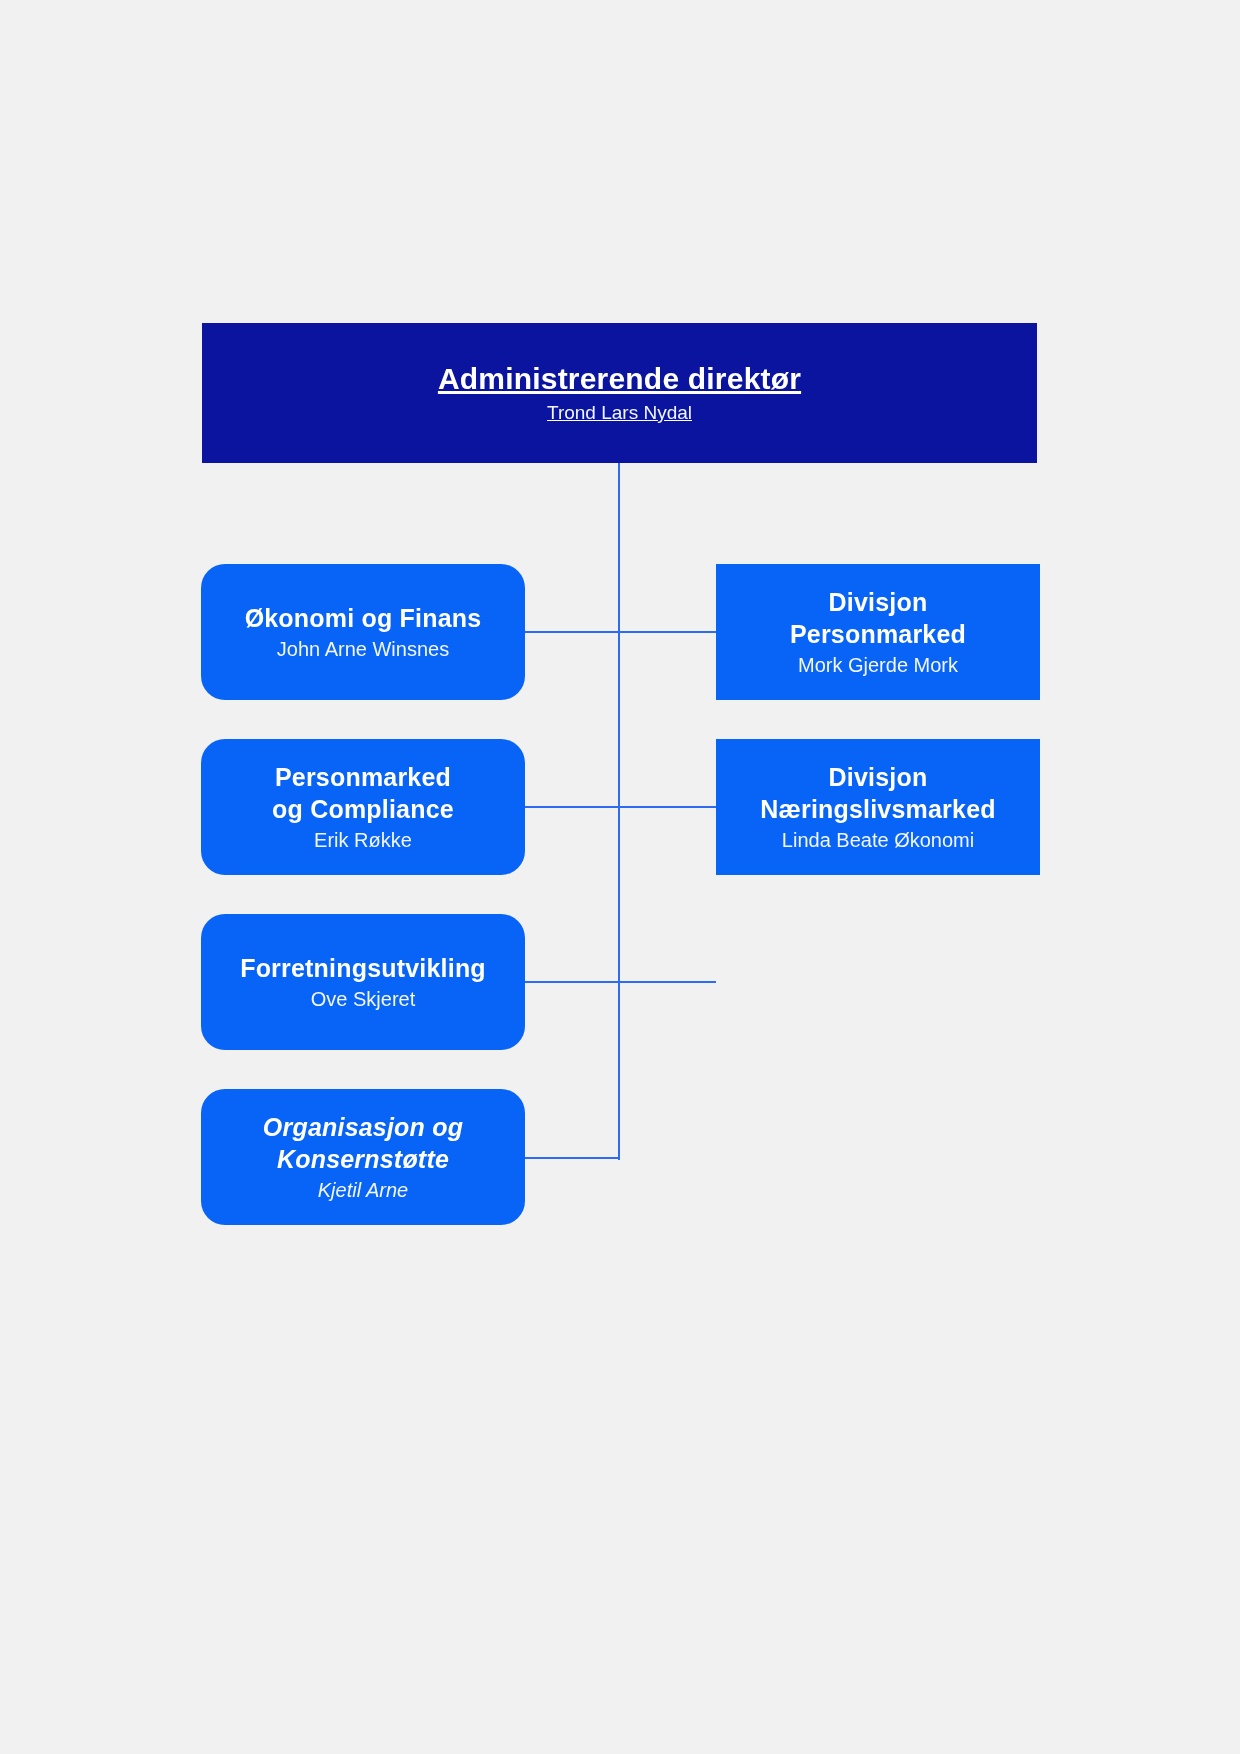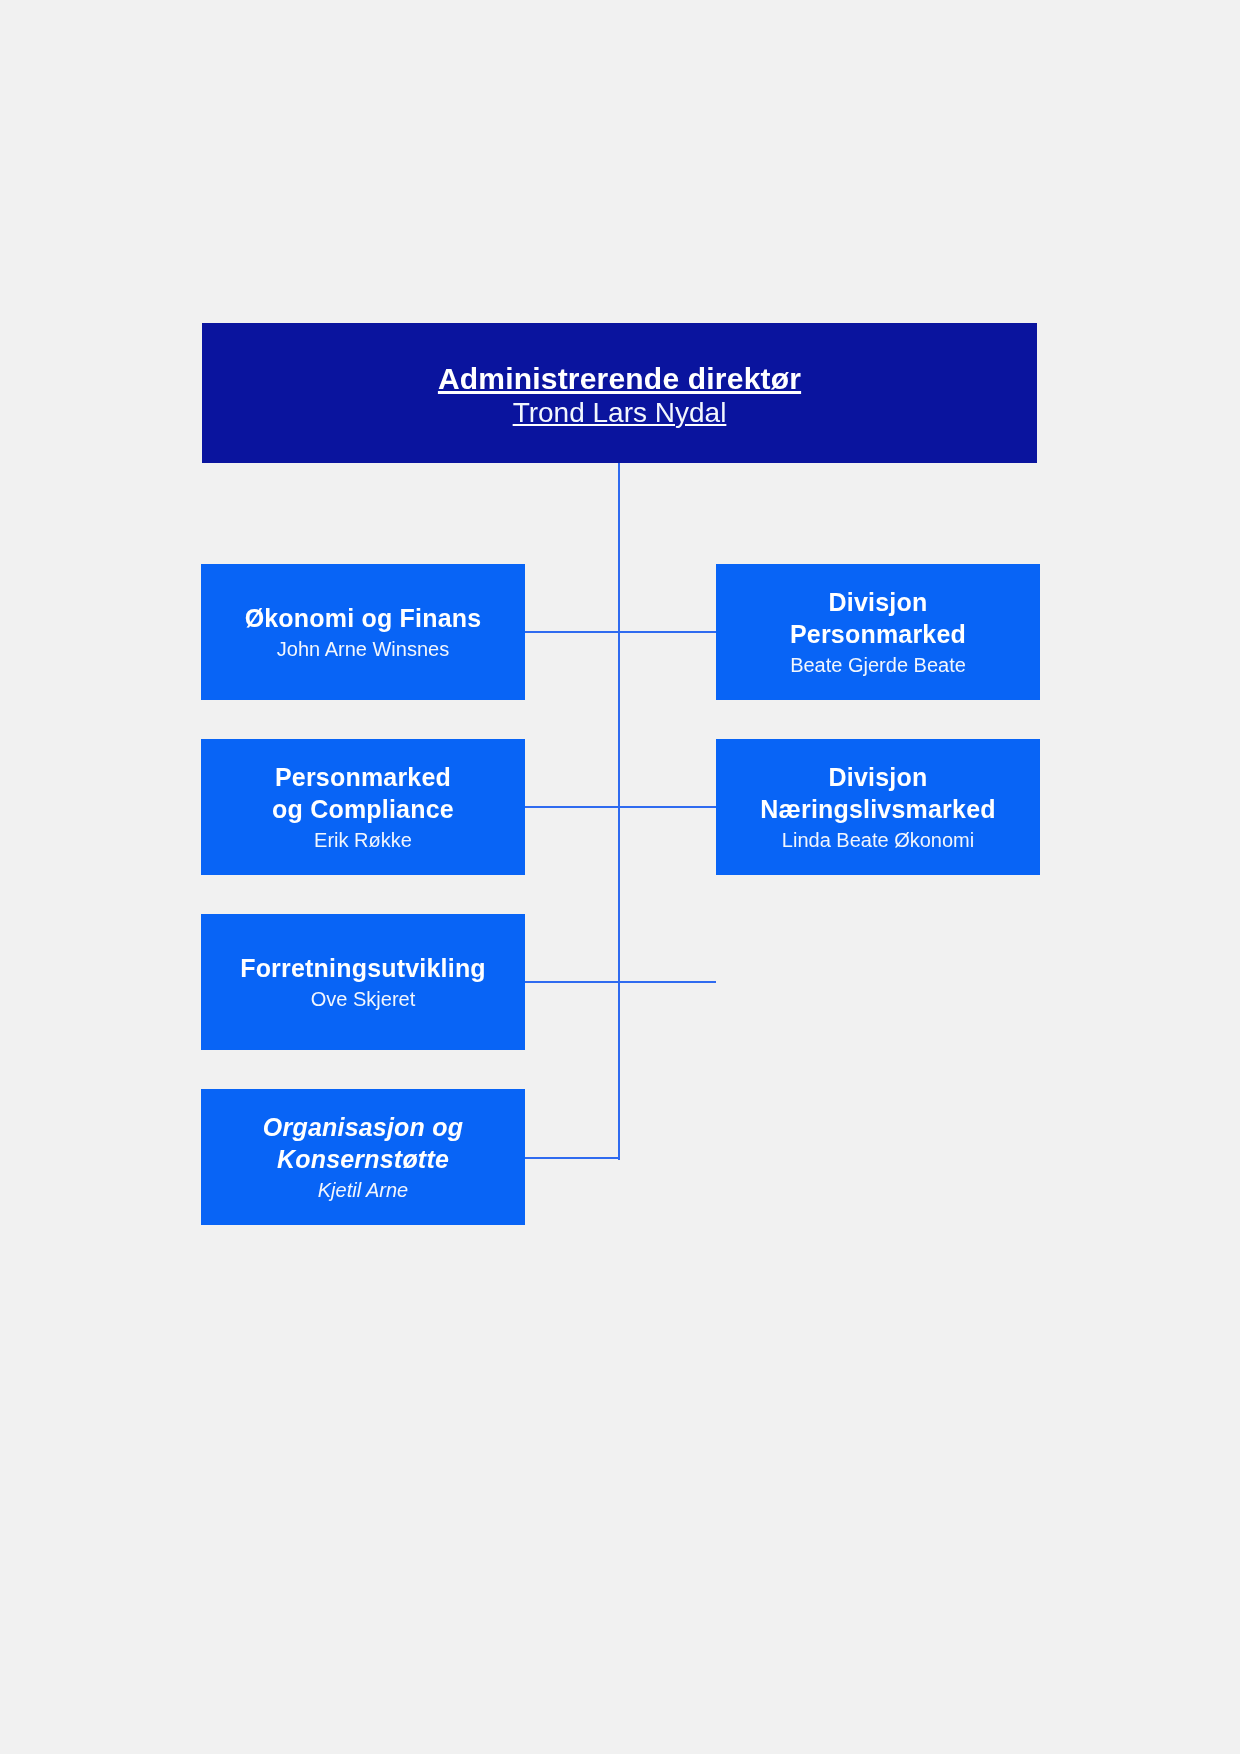--- a/index.html
+++ b/index.html
@@ -24,37 +24,37 @@
   }
   .box--root{
     left:202px;top:323px;width:835px;height:140px;
     background:var(--navy);
     text-decoration:underline;
   }
   .box--child{
     width:324px;height:136px;
     background:var(--blue);
   }
-  .col-left{left:201px;}
+  .col-left{left:201px;border-radius:24px;}
   .col-right{left:716px;}
   .row-1{top:564px;}
   .row-2{top:739px;}
   .row-3{top:914px;}
   .row-4{top:1089px;font-style:italic;}
 
   .box__title{
     font-weight:bold;font-size:25px;line-height:32px;
     white-space:pre-line;letter-spacing:0.2px;
   }
   .box--root .box__title{font-size:30px;line-height:36px;}
   .box__name{
     font-size:20px;line-height:27px;margin-top:2px;
     color:#f2f6fd;font-weight:normal;
   }
-  .box--root .box__name{font-size:28px;}
+  .box--root .box__name{font-size:19px;}
 
   .connector{position:absolute;background:var(--line);}
   .connector--v{left:618px;top:463px;width:2px;height:697px;}
   .connector--h{height:2px;}
   .connector--h.r1{left:525px;top:631px;width:191px;}
   .connector--h.r2{left:525px;top:806px;width:191px;}
   .connector--h.r3{left:525px;top:981px;width:191px;}
   .connector--h.r4{left:525px;top:1157px;width:94px;}
 </style>
 </head>
@@ -88,21 +88,21 @@
   </div>
   <div class="box box--child col-left row-4">
     <div class="box__title">Organisasjon og
 Konsernstøtte</div>
     <div class="box__name">Kjetil Arne</div>
   </div>
 
   <div class="box box--child col-right row-1">
     <div class="box__title">Divisjon
 Personmarked</div>
-    <div class="box__name">Beate Gjerde Beate</div>
+    <div class="box__name">Mork Gjerde Mork</div>
   </div>
   <div class="box box--child col-right row-2">
     <div class="box__title">Divisjon
 Næringslivsmarked</div>
     <div class="box__name">Linda Beate Økonomi</div>
   </div>
 
 </div>
 
 </body></html>

